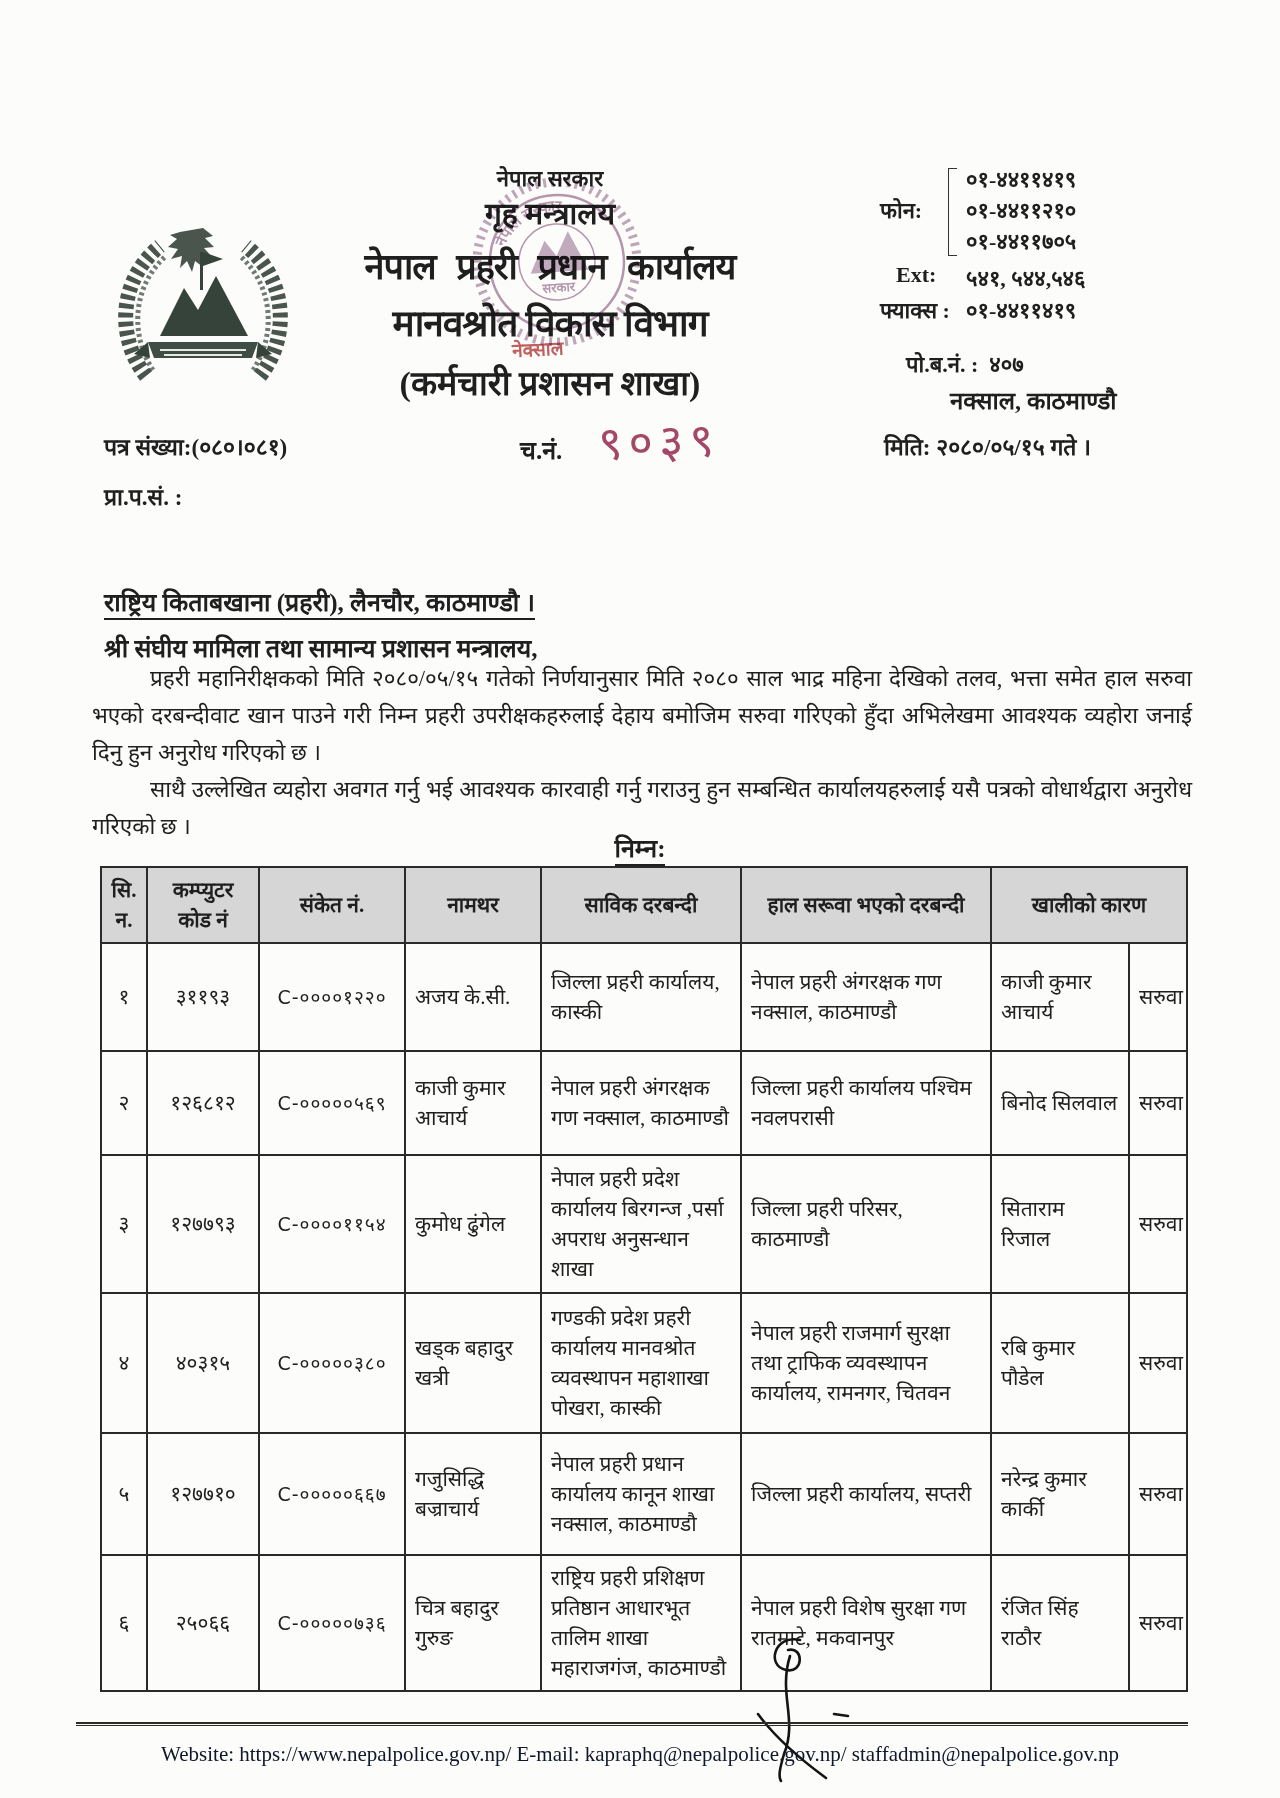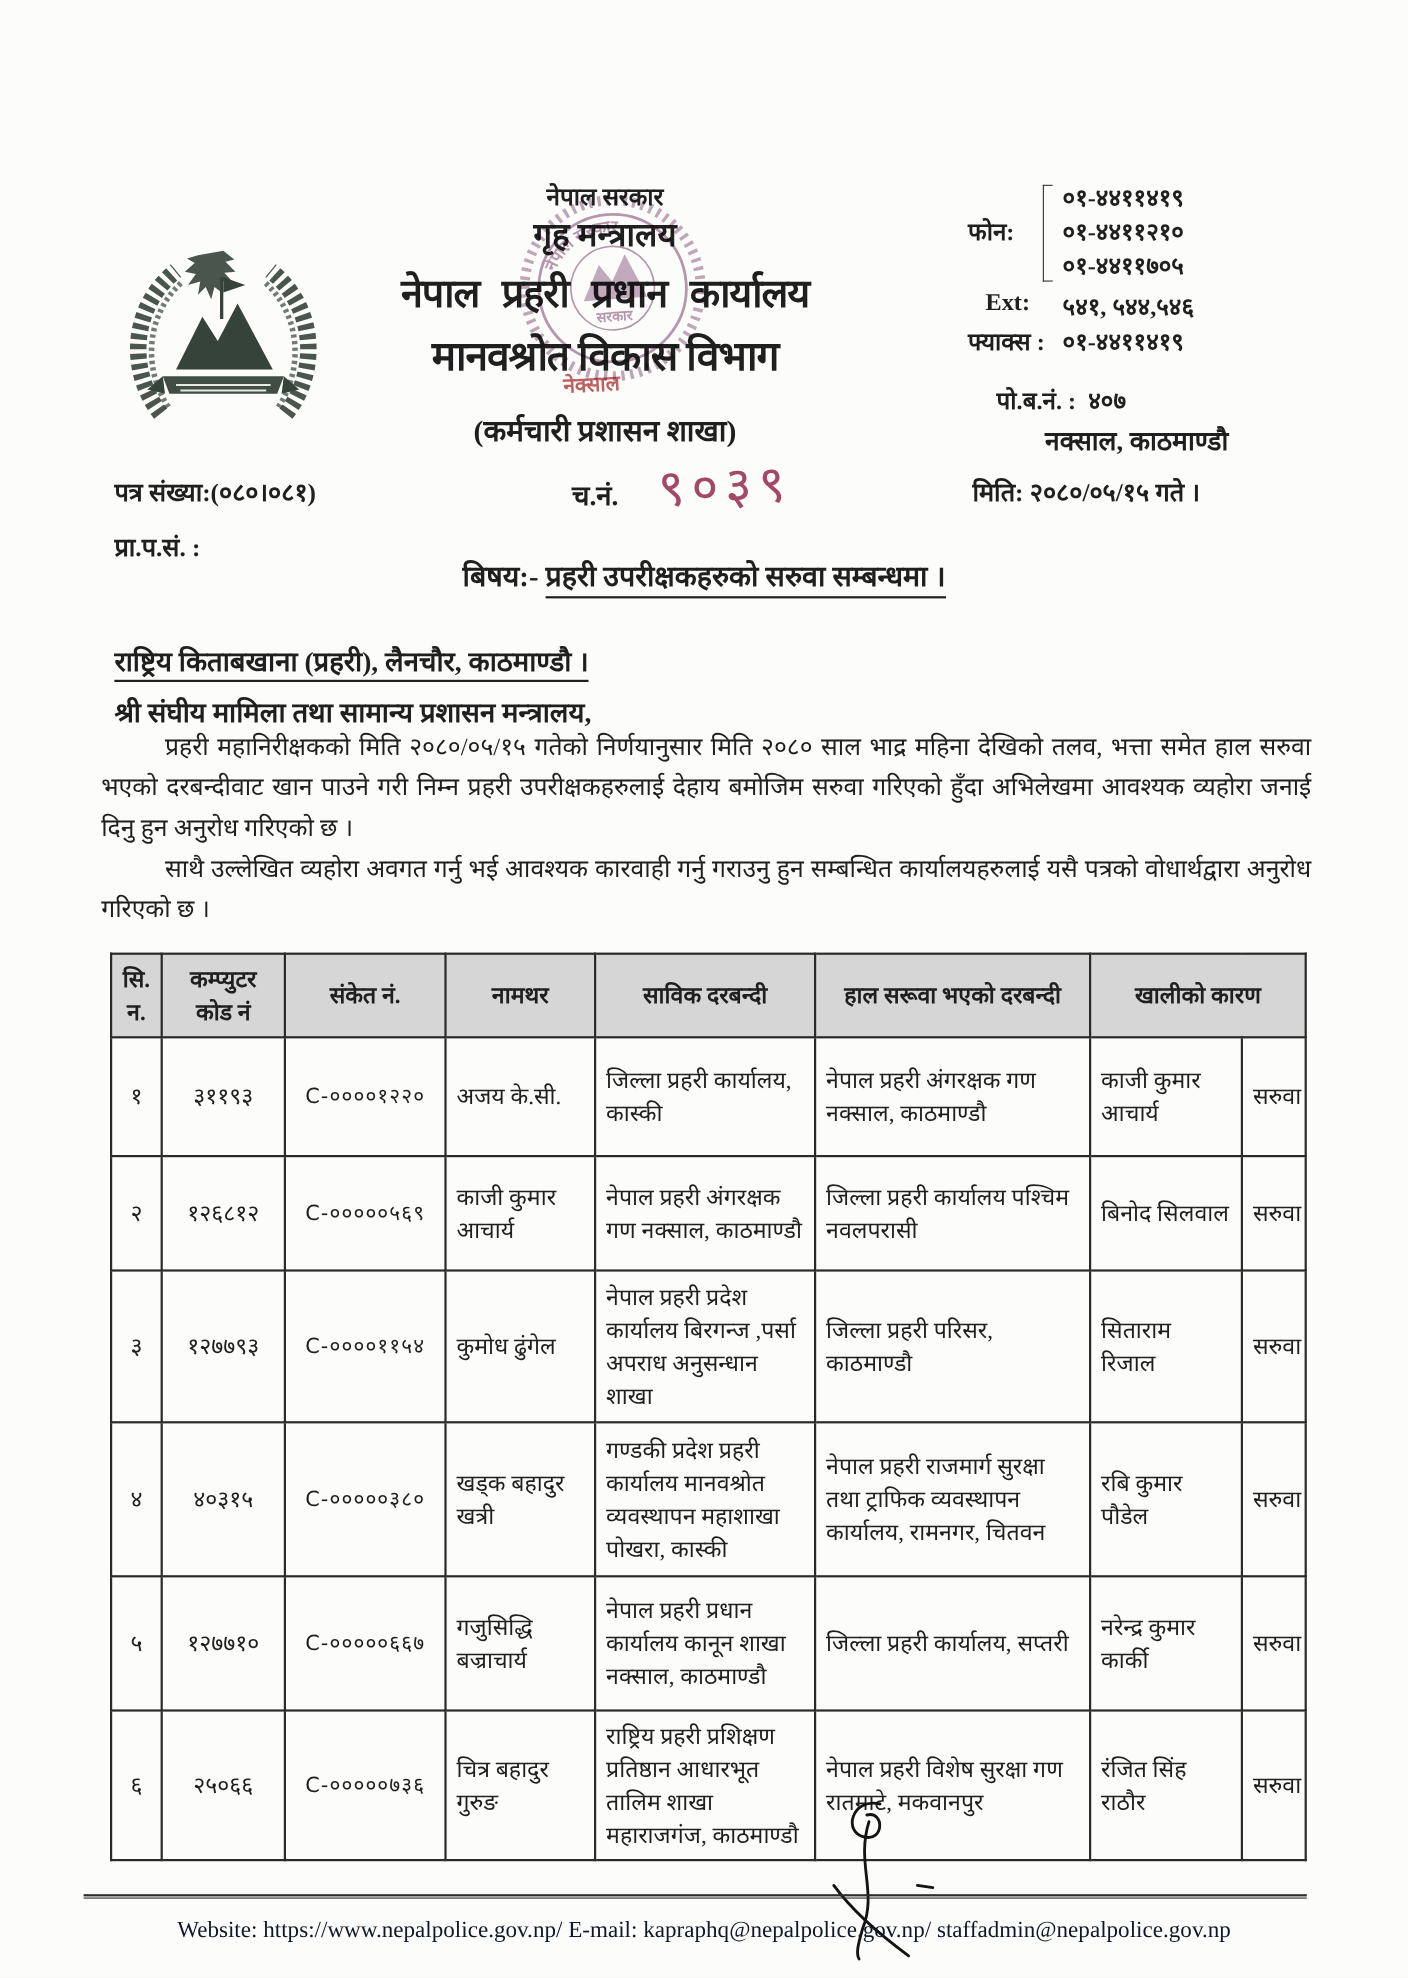--- a/index.html
+++ b/index.html
@@ -11,21 +11,21 @@
   }
   
   .logo { position:absolute; left:108px; top:218px; }
   .head-center {
     position:absolute; left:295px; top:162px; width:510px; text-align:center;
   }
   .head-center .gov   { font-size:22px; font-weight:bold; }
   .head-center .min   { font-size:30px; font-weight:bold; margin-top:0; }
   .head-center .office{ font-size:36px; font-weight:bold; margin-top:8px; letter-spacing:-1px;font-family:Liberation Mono, monospace; }
   .head-center .dept  { font-size:37px; font-weight:bold; margin-top:6px; letter-spacing:-1px; }
-  .head-center .sect  { font-size:27px; font-weight:bold; margin-top:25px; }
+  .head-center .sect  { font-size:34px; font-weight:bold; margin-top:12px; }
   .contact { position:absolute; left:858px; top:162px; width:380px; font-weight:bold; font-size:22px; }
   .c-row { position:absolute; white-space:nowrap; }
   .phone-label { left:22px;  top:32px; }
   .phone-brace { position:absolute; left:90px; top:6px; width:9px; height:88px;
                  border-left:1.5px solid #333; border-top:1.5px solid #333; border-bottom:1.5px solid #333; }
   .phone-list  { position:absolute; left:108px; top:2px; line-height:31px; font-weight:bold; }
   .ext-label   { left:38px;  top:100px; font-family:"Liberation Serif",serif; }
   .ext-val     { left:108px; top:100px; }
   .fax-label   { left:22px;  top:132px; }
   .fax-val     { left:108px; top:132px; }
@@ -142,35 +142,34 @@
     </div>
   </div>
   <div class="addr-right">नक्साल, काठमाण्डौ</div>
 
   <div class="meta m-letterno">पत्र संख्या:(०८०।०८१)</div>
   <div class="meta m-chn">च.नं.</div>
   <div class="meta m-chn-val">९०३९</div>
   <div class="meta m-date">मिति: २०८०/०५/१५ गते ।</div>
   <div class="meta m-prapasa">प्रा.प.सं. :</div>
 
-  <div class="subject">
-    <span>बिषय:-</span>
-    <span class="u">प्रहरी उपरीक्षकहरुको सरुवा सम्बन्धमा ।</span>
-  </div>
 
   <div class="addressee">
     <div><span class="u">राष्ट्रिय किताबखाना (प्रहरी), लैनचौर, काठमाण्डौ ।</span></div>
     <div>श्री संघीय मामिला तथा सामान्य प्रशासन मन्त्रालय,</div>
   </div>
 
   <div class="body-text">
     <p>प्रहरी महानिरीक्षकको मिति २०८०/०५/१५ गतेको निर्णयानुसार मिति २०८० साल भाद्र महिना देखिको तलव, भत्ता समेत हाल सरुवा भएको दरबन्दीवाट खान पाउने गरी निम्न प्रहरी उपरीक्षकहरुलाई देहाय बमोजिम सरुवा गरिएको हुँदा अभिलेखमा आवश्यक व्यहोरा जनाई दिनु हुन अनुरोध गरिएको छ ।</p>
     <p>साथै उल्लेखित व्यहोरा अवगत गर्नु भई आवश्यक कारवाही गर्नु गराउनु हुन सम्बन्धित कार्यालयहरुलाई यसै पत्रको वोधार्थद्वारा अनुरोध गरिएको छ ।</p>
   </div>
 
+  <div class="nimna">
+    <span>निम्न:</span>
+  </div>
 
   <div class="tbl-wrap">
     <table>
       <colgroup>
         <col style="width:46px">
           <col style="width:112px">
           <col style="width:146px">
           <col style="width:136px">
         <col style="width:200px">
           <col style="width:250px">

